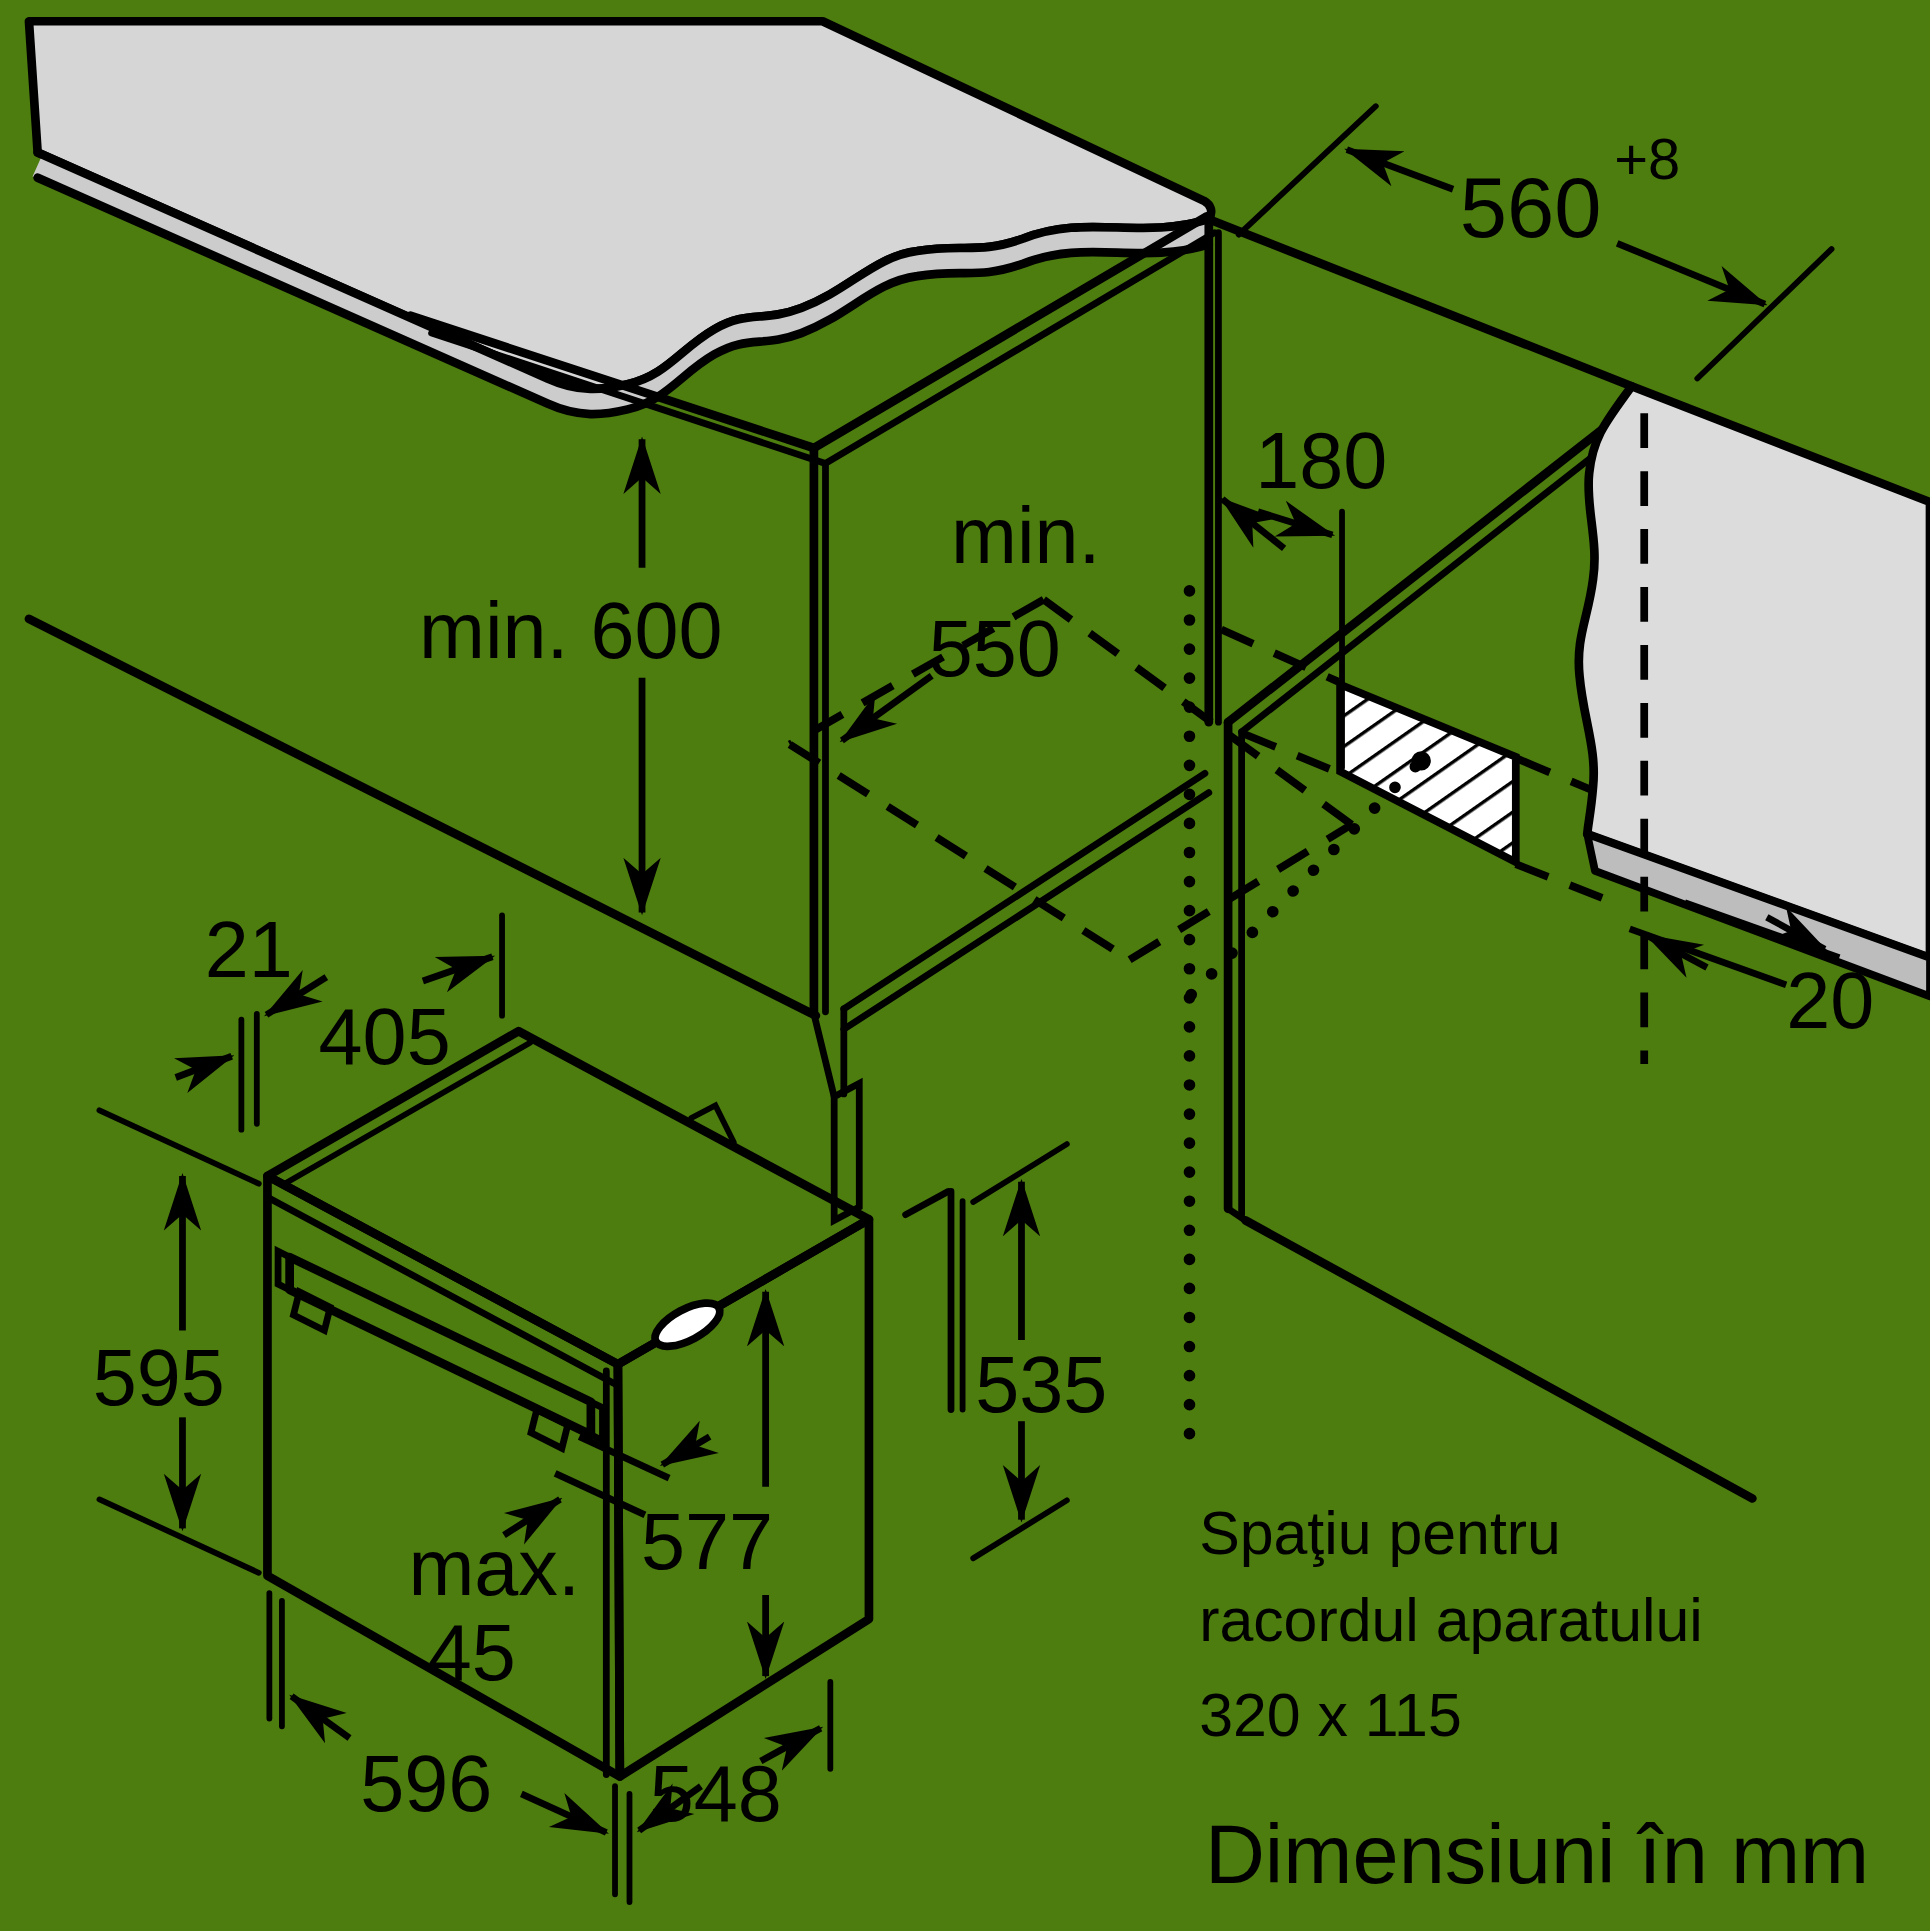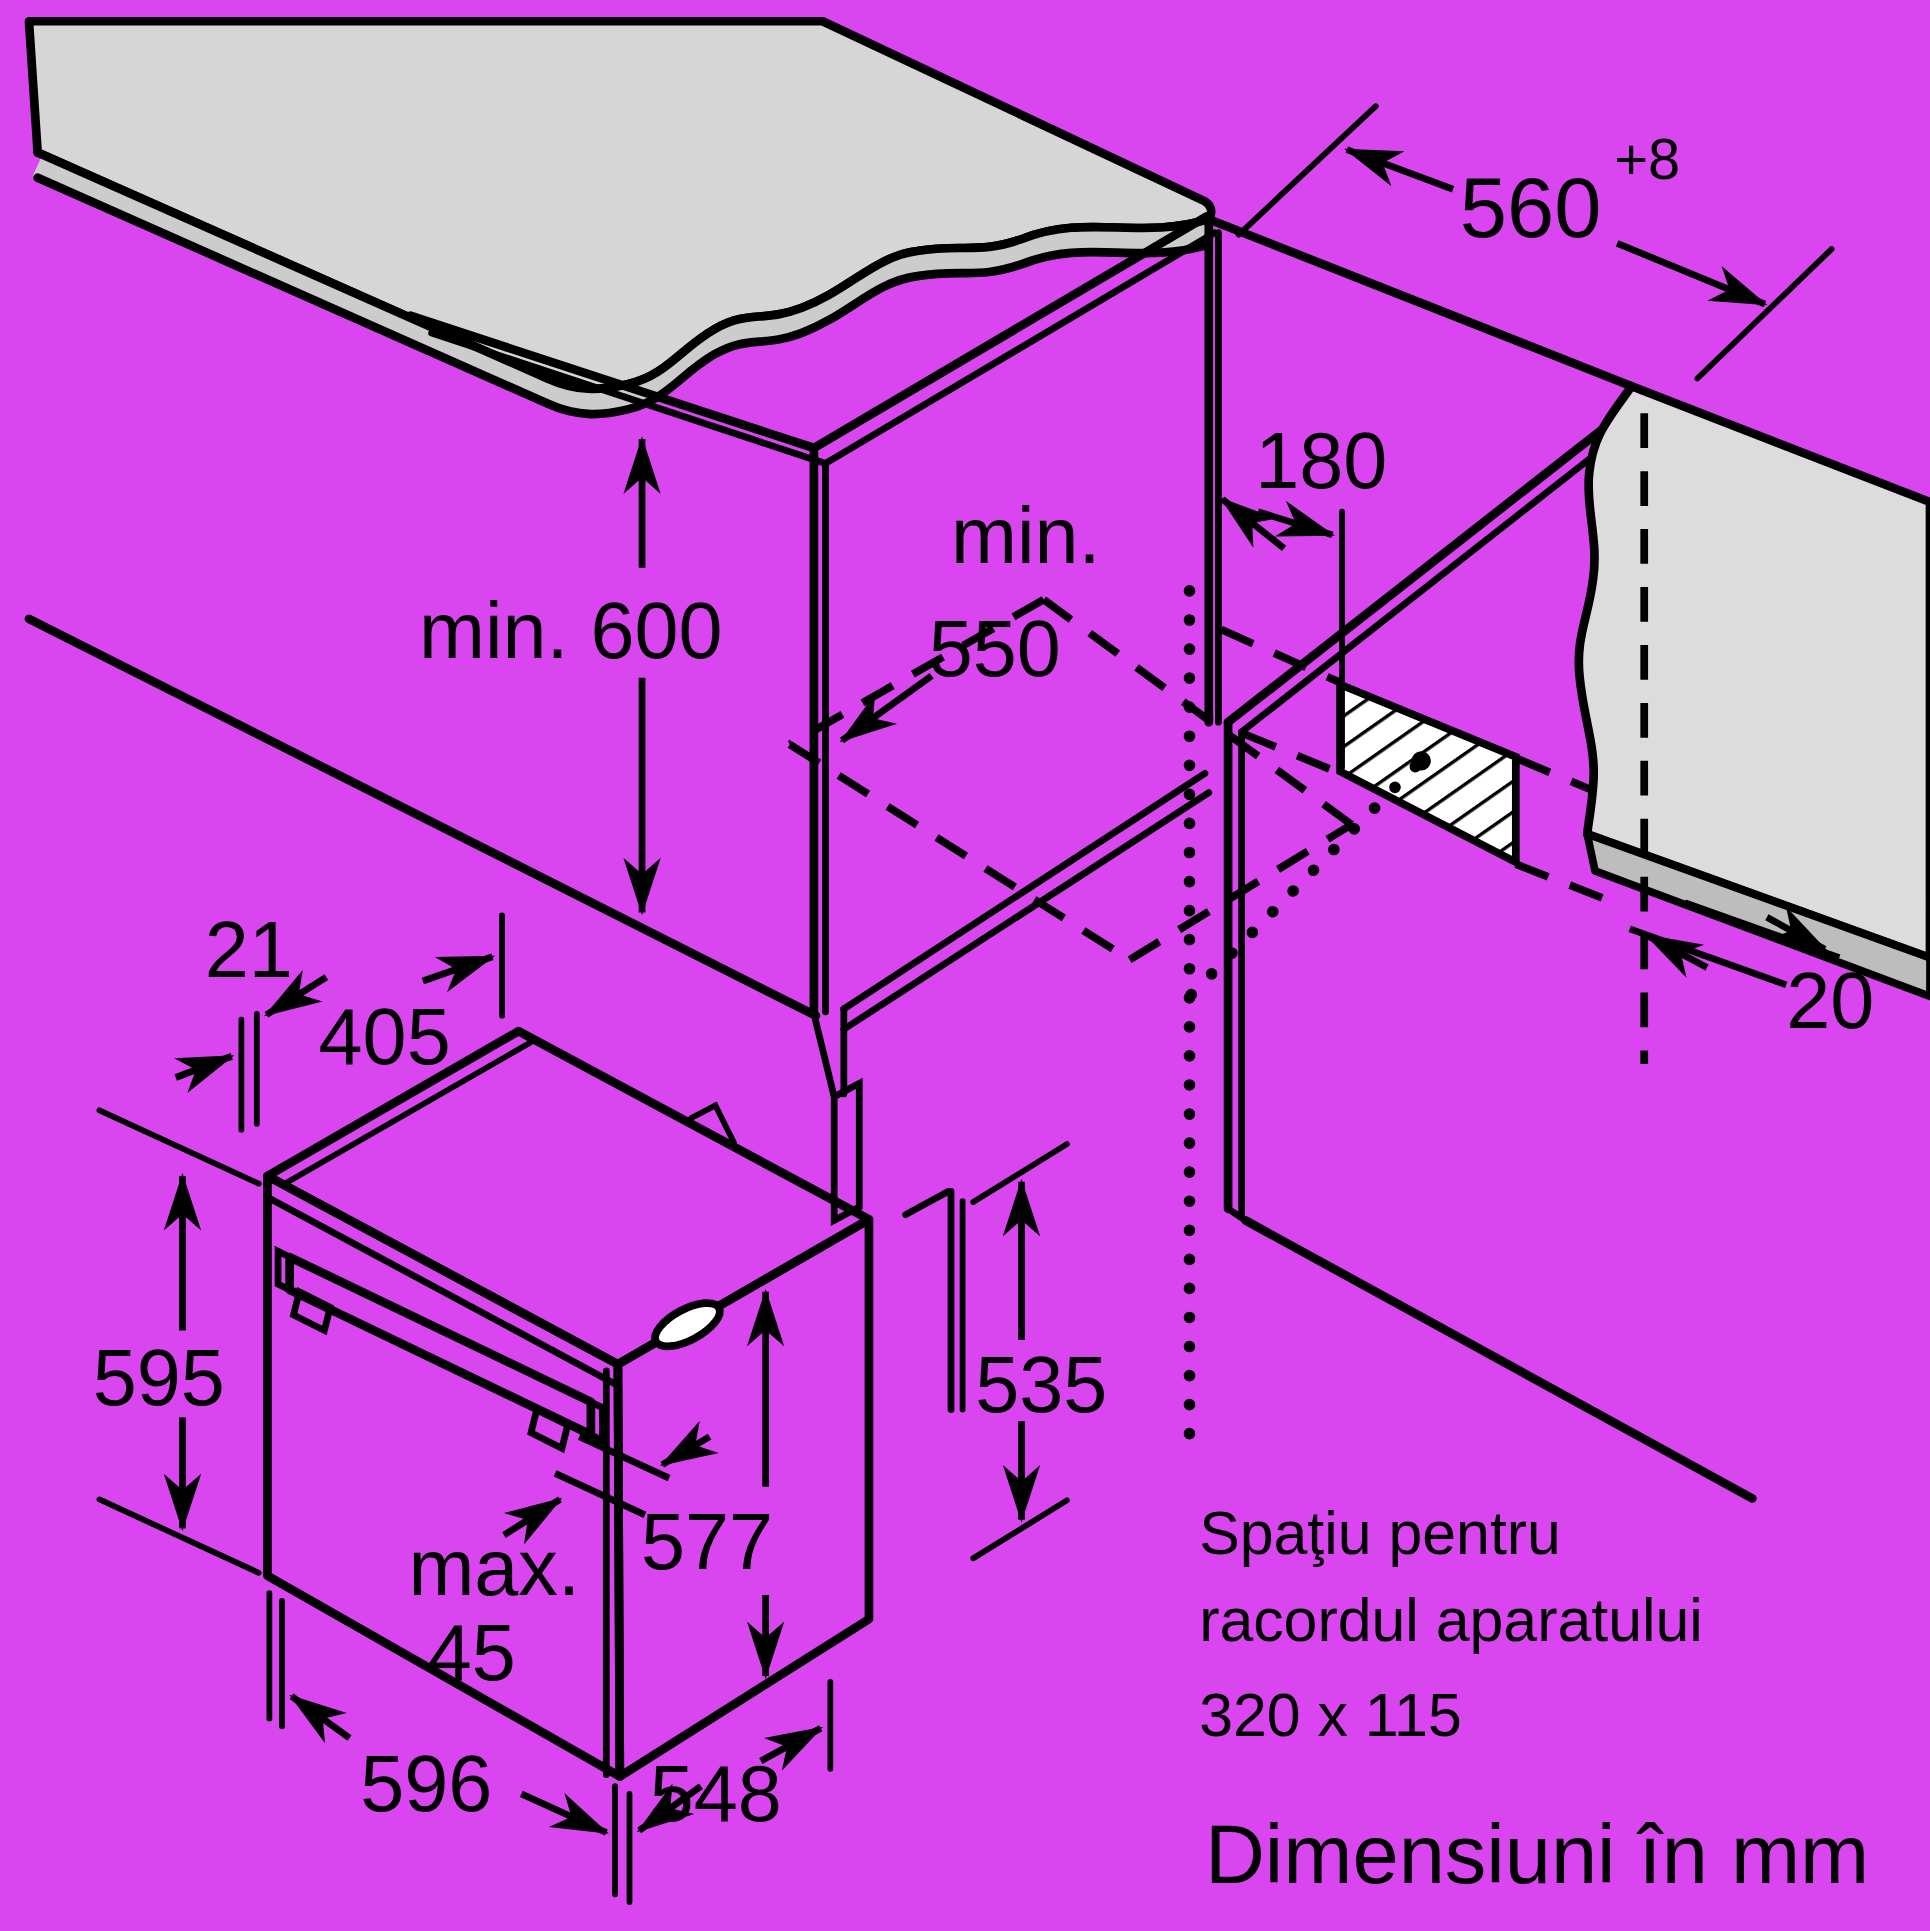--- a/index.html
+++ b/index.html
@@ -1,16 +1,16 @@
 <!DOCTYPE html>
 <html><head>
 <meta charset="utf-8">
 <style>
   html,body{margin:0;padding:0;background:#ffffff;}
-  .stage{width:1930px;height:1931px;position:relative;background:#d946ef;overflow:hidden;}
+  .stage{width:1930px;height:1931px;position:relative;background:#4d7c0f;overflow:hidden;}
   svg{display:block;}
   text{font-family:"Liberation Sans","DejaVu Sans",sans-serif;fill:#000;}
   .dim{font-size:82px;}
   .dimbig{font-size:88px;}
   .tol{font-size:60px;}
   .note{font-size:63px;}
   .caption{font-size:86px;}
   .ln{stroke:#000;stroke-width:9;fill:none;stroke-linecap:round;stroke-linejoin:round;}
   .ln7{stroke:#000;stroke-width:7;fill:none;stroke-linecap:round;}
   .ln6{stroke:#000;stroke-width:6;fill:none;stroke-linecap:round;}

